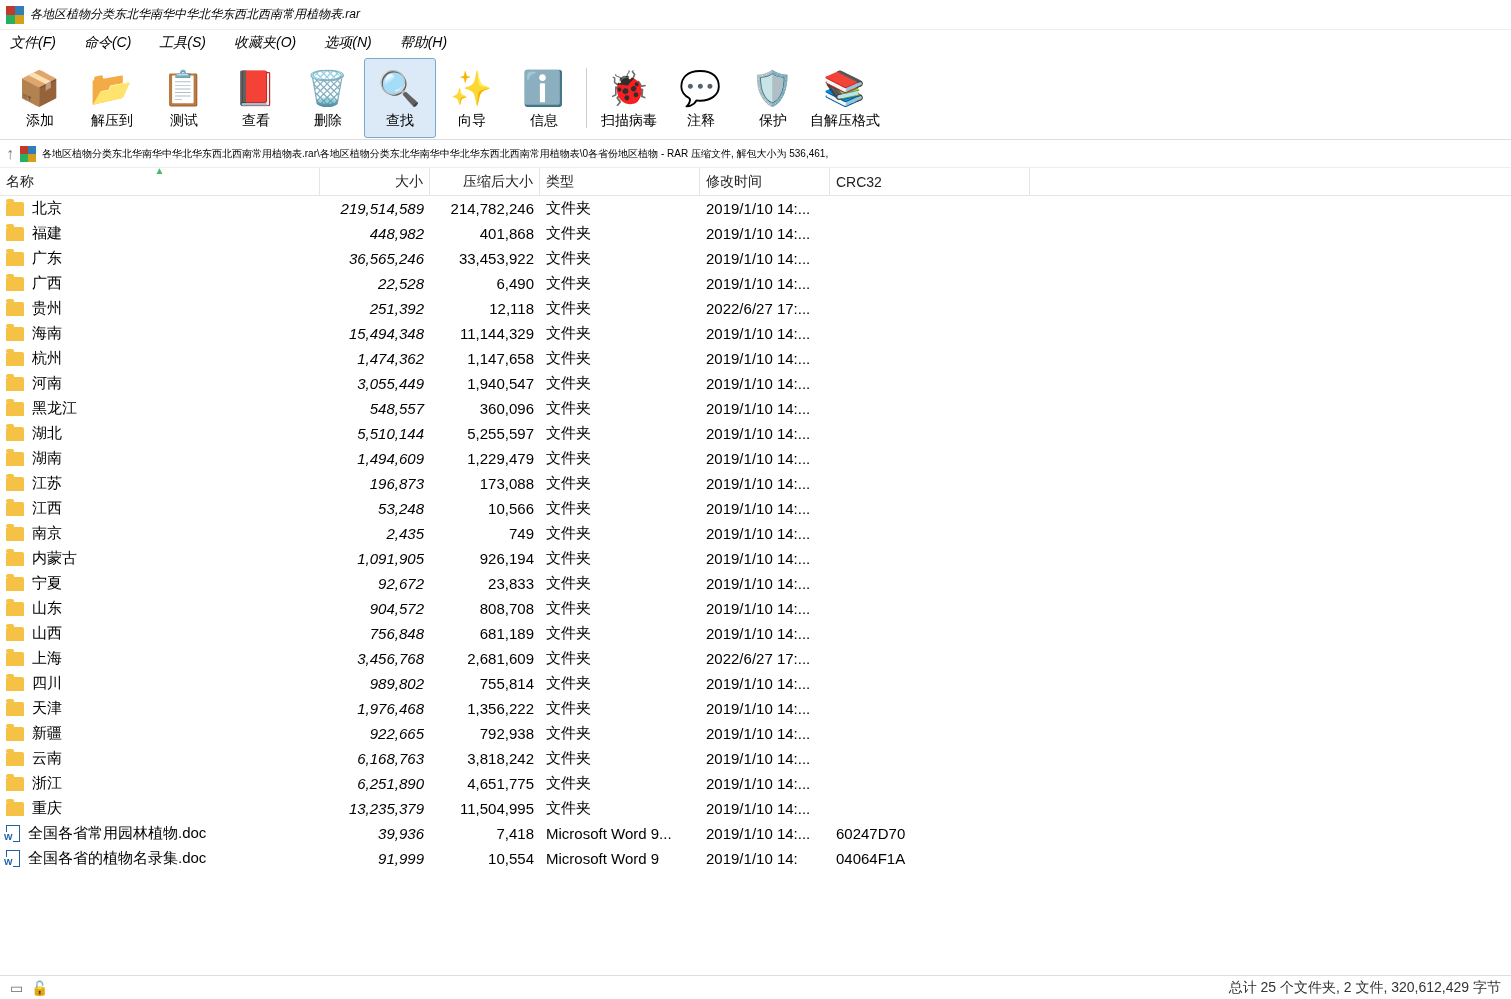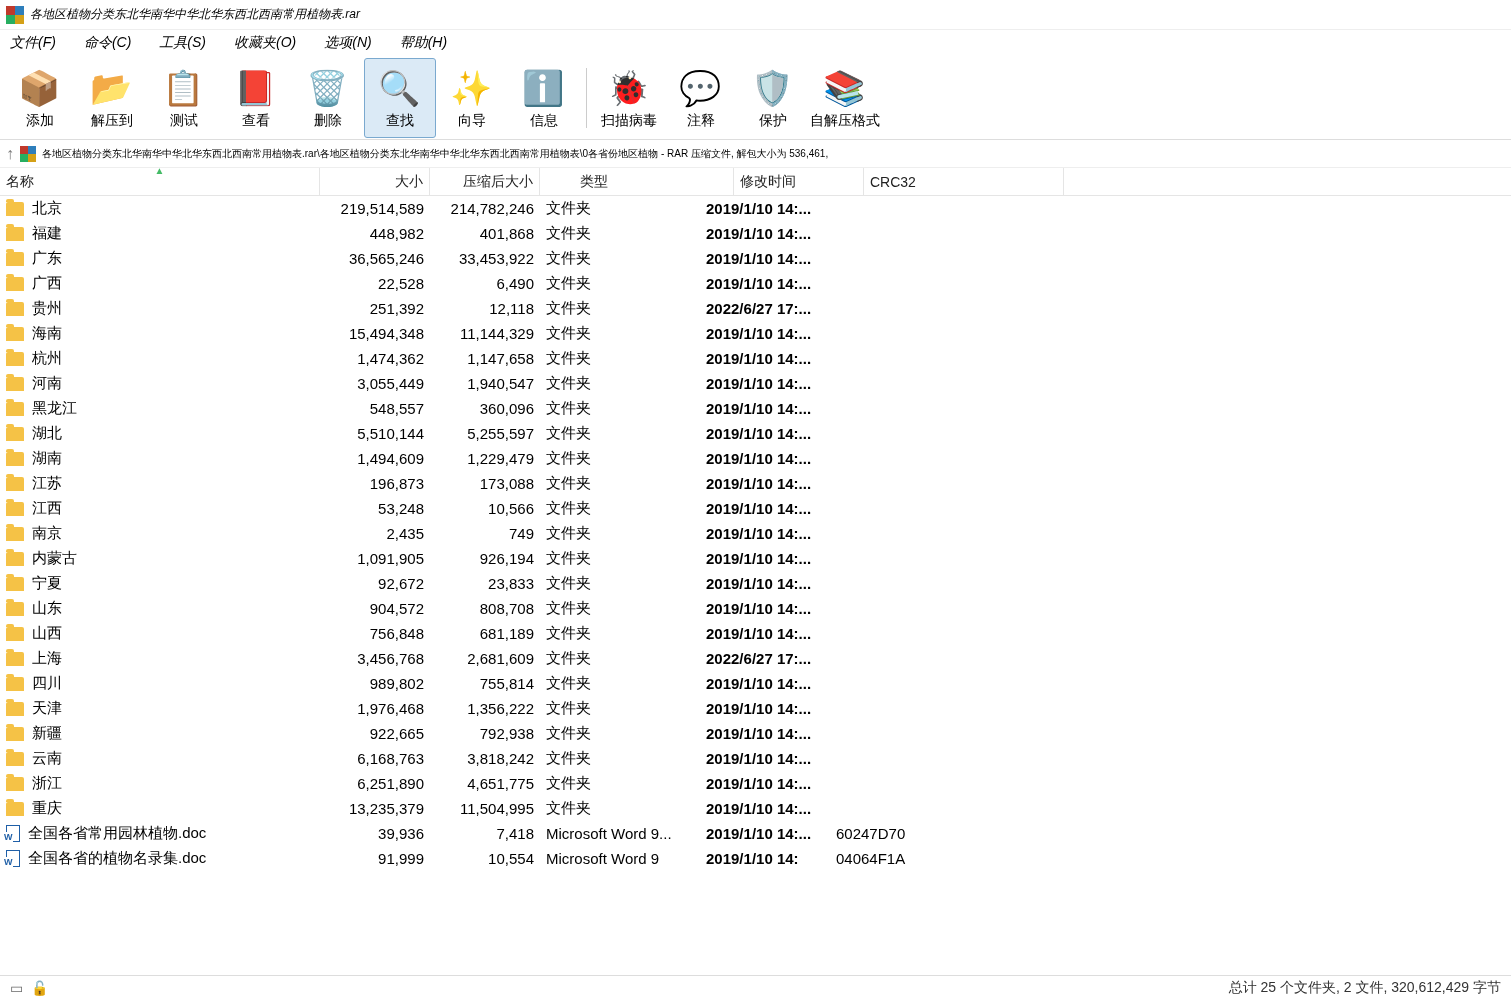--- a/index.html
+++ b/index.html
@@ -22,31 +22,31 @@
   .pathbar .small-icon span{width:8px;height:8px;}
   .pathbar .path-text { white-space:nowrap; overflow:hidden; text-overflow:ellipsis; flex:1; font-size:10px;}
   .list-area { height: calc(999px - 30px - 26px - 84px - 28px - 24px); overflow:hidden; }
   .list-header { height:28px; display:flex; align-items:center; border-bottom:1px solid #e5e5e5; font-size:14px; color:#222; }
   .list-header .col { padding:0 6px; border-right:1px solid #e5e5e5; height:100%; display:flex; align-items:center; position:relative;}
   .list-header .sort-arrow { position:absolute; left:50%; top:-3px; transform:translateX(-50%); font-size:10px; color:#4b6; display:none;}
   .list-header .col-name .sort-arrow { display:block; }
   .col-name  { width:320px; text-align:left; }
   .col-size  { width:110px; justify-content:flex-end; }
   .col-csize { width:110px; justify-content:flex-end; }
-  .col-type  { width:160px;margin-left:34px; }
+  .col-type  { width:160px; }
   .col-mtime { width:130px;font-family:Liberation Mono, monospace; }
   .col-crc   { width:200px; }
   .rows { overflow-y:auto; height:calc(100% - 28px); }
   .row { height:25px; display:flex; align-items:center; }
   .row .cell { padding:0 6px; font-size:15px; white-space:nowrap; overflow:hidden; text-overflow:ellipsis; }
   .row .c-name  { width:320px; display:flex; align-items:center; gap:8px;}
-  .row .c-size  { width:110px; text-align:right; }
+  .row .c-size  { width:110px; text-align:right;font-style:italic; }
   .row .c-csize { width:110px; text-align:right; }
   .row .c-type  { width:160px; }
-  .row .c-mtime { width:130px;font-weight:bold; }
+  .row .c-mtime { width:130px; }
   .row .c-crc   { width:200px; }
   .folder-icon { width:18px; height:14px; background:#f5c246; border-radius:2px 2px 0 0; position:relative; display:inline-block;}
   .folder-icon::before { content:""; position:absolute; top:-3px; left:0; width:8px; height:3px; background:#f5c246; border-radius:2px 2px 0 0;}
   .doc-icon { width:14px; height:17px; background:#fff; border:1px solid #1f5fa7; position:relative; display:inline-block;}
   .doc-icon::after { content:"W"; position:absolute; left:-3px; bottom:-1px; font-size:9px; font-weight:bold; color:#1f5fa7; background:#fff;}
   .statusbar { height:24px; display:flex; align-items:center; justify-content:space-between; padding:0 10px; border-top:1px solid #ddd; font-size:14px; color:#333;}
   .statusbar .left-icons { display:flex; gap:8px; color:#6a6a6a; font-size:14px;}
 </style>
 </head>
 <body>

